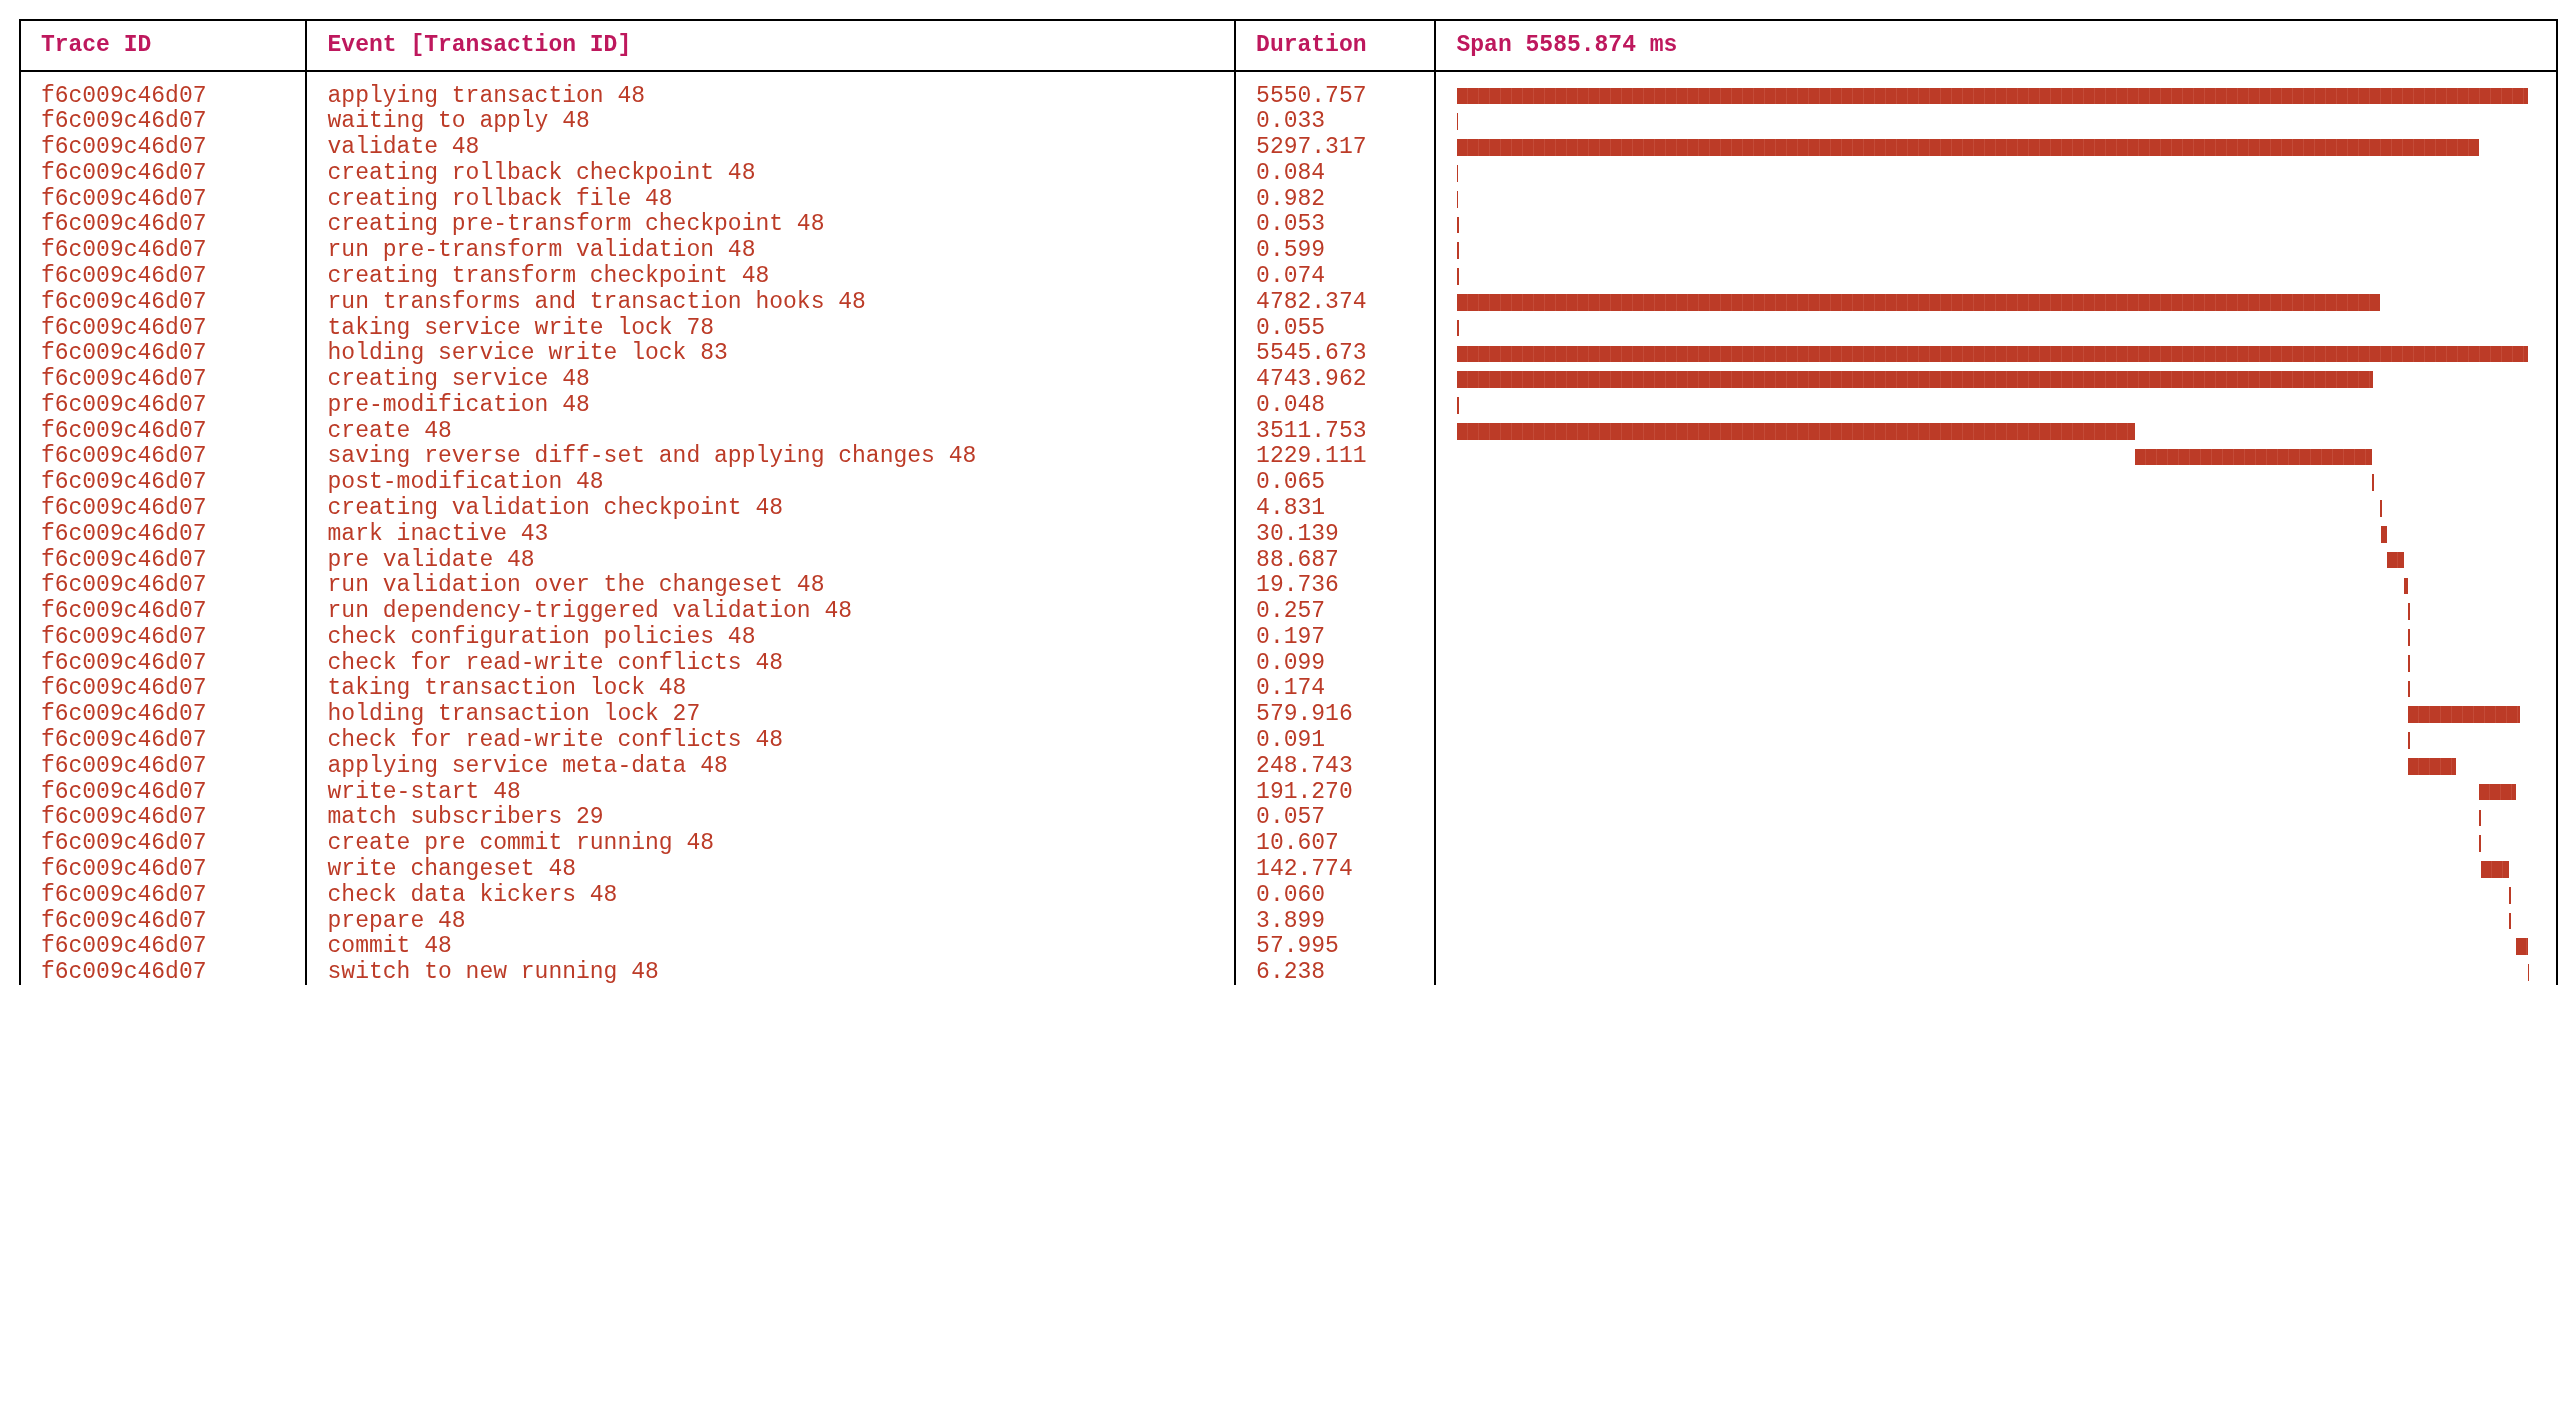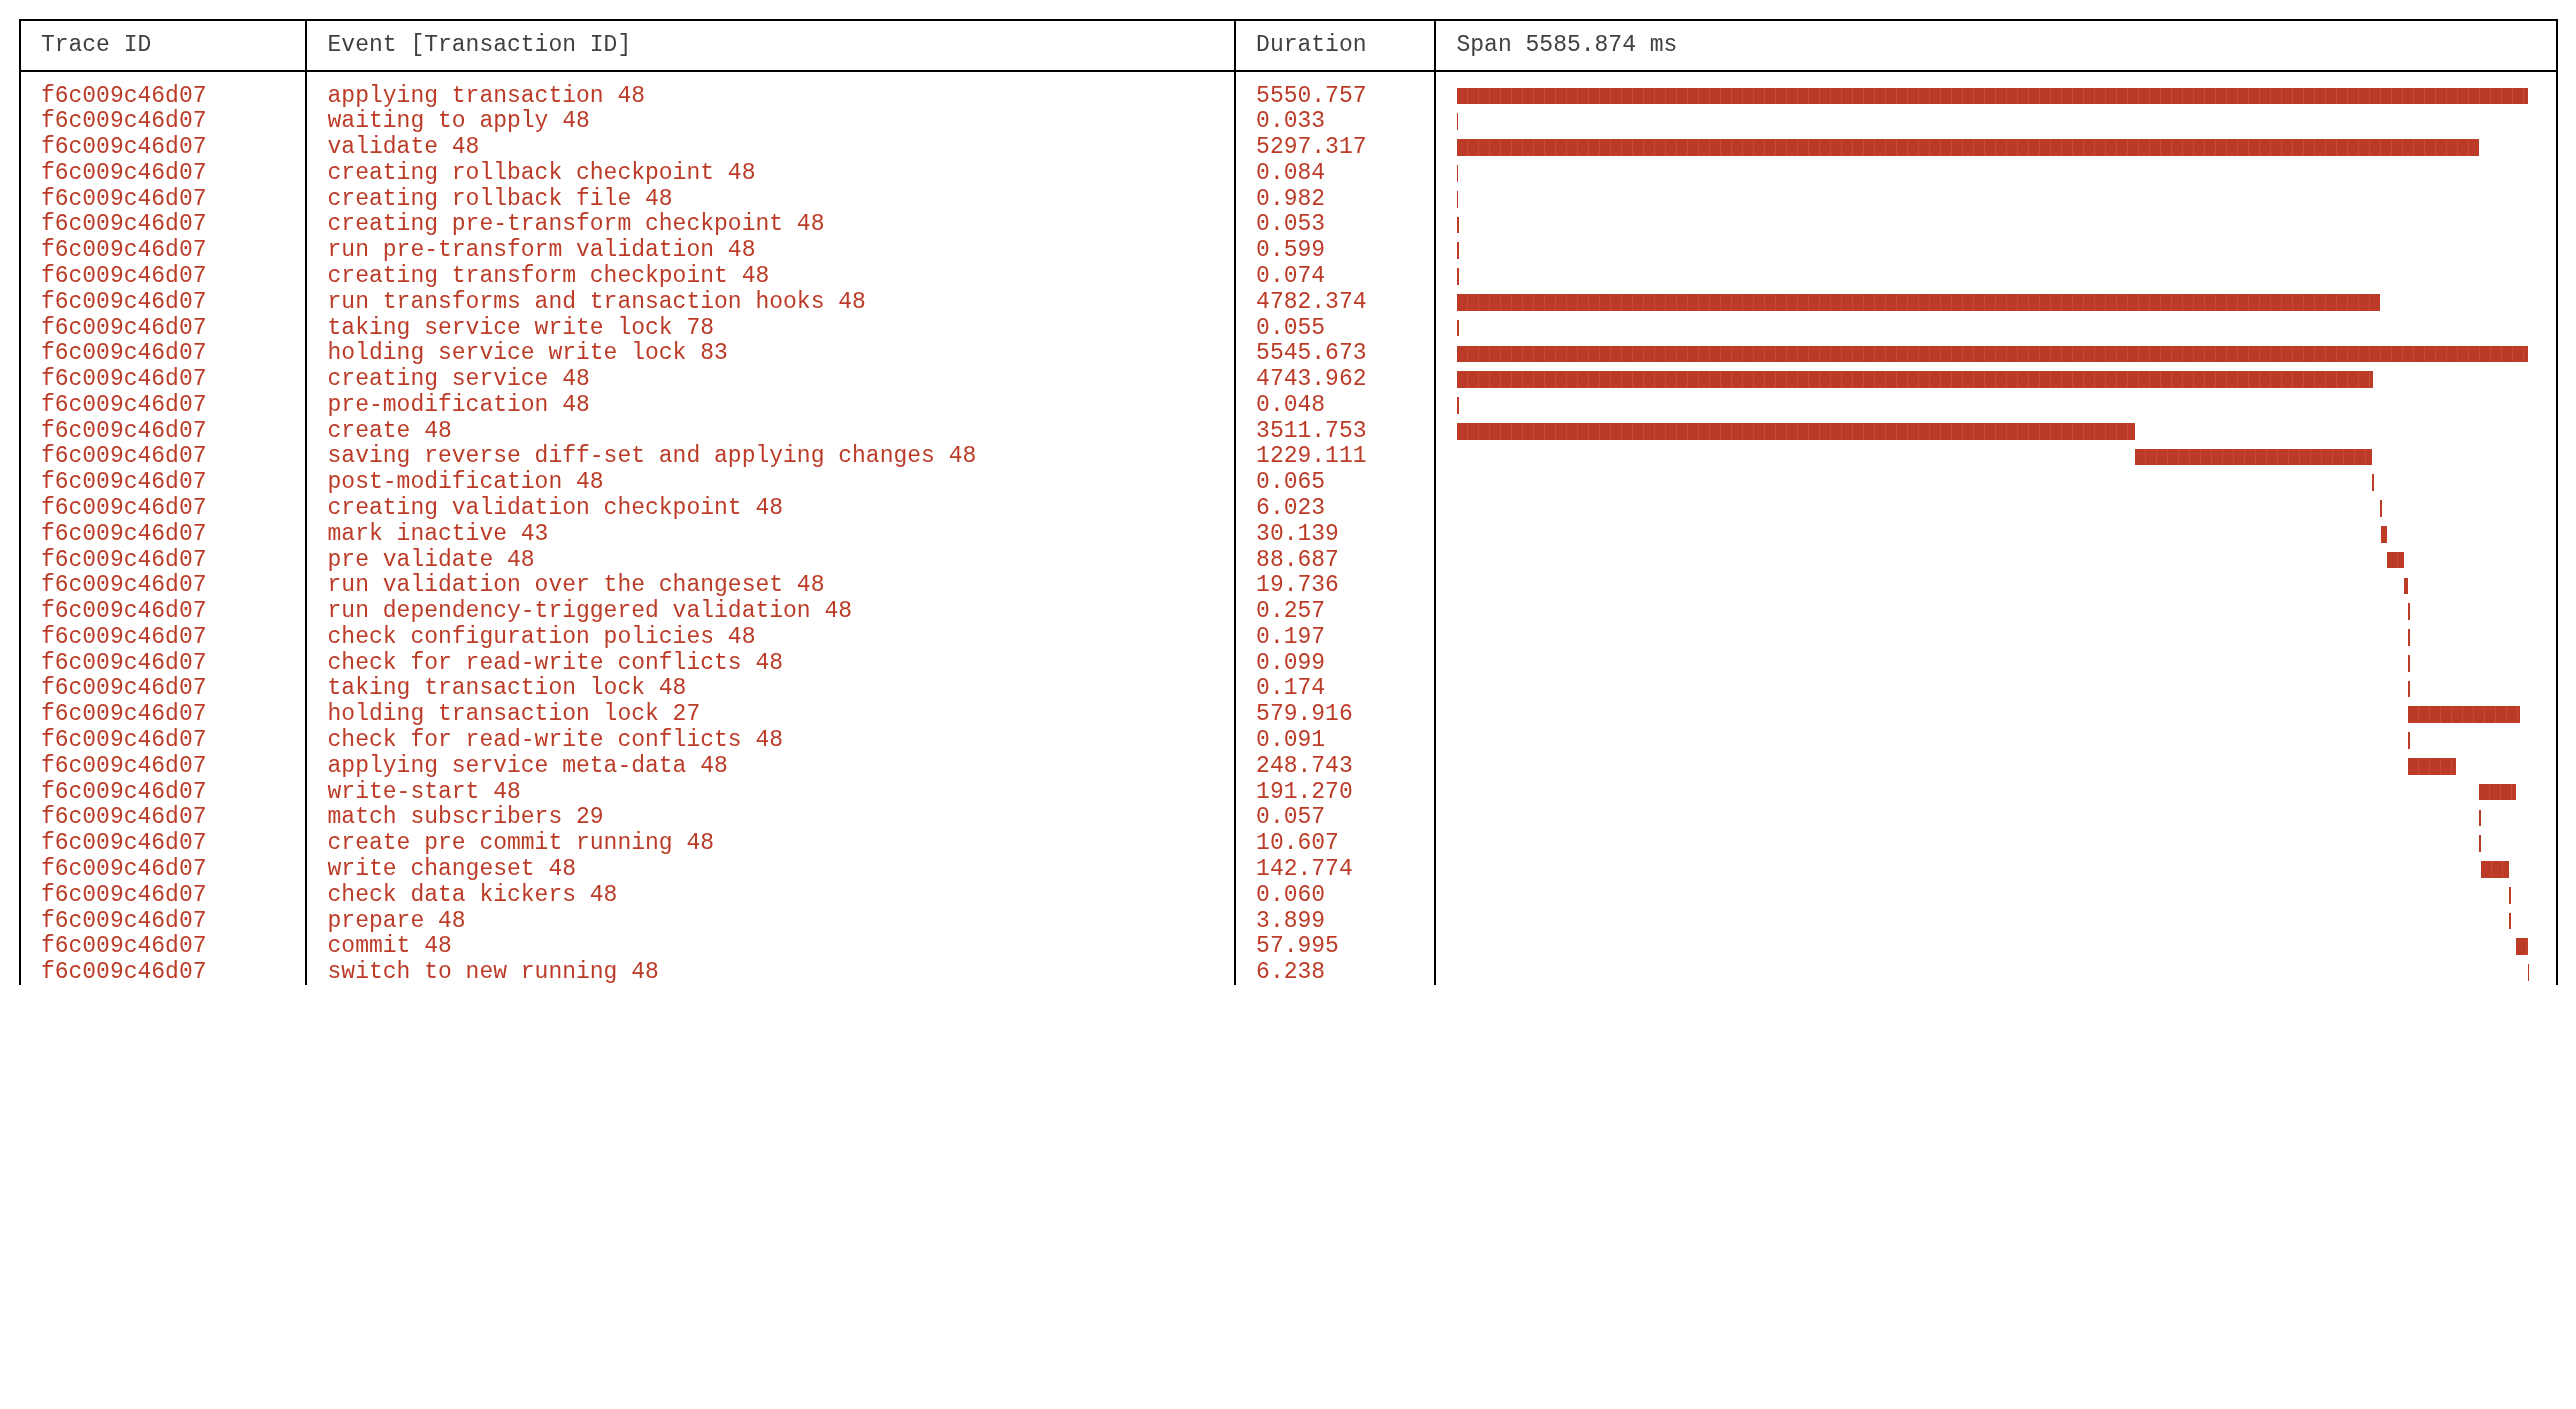--- a/index.html
+++ b/index.html
@@ -11,23 +11,23 @@
     color: #000;
     background: #fff;
     padding: 18.5px;
   }
   table.trace {
     border-collapse: collapse;
     width: 100%;
     table-layout: fixed;
   }
   table.trace th {
-    font-weight: 400;
+    font-weight: 700;
     text-align: left;
-    color: #404040;
+    color: #be185d;
     border: 2.8px solid #000;
     padding: 13px 20.4px 13px 20.4px;
     white-space: nowrap;
   }
   table.trace td {
     border-left: 2.8px solid #000;
     border-right: 2.8px solid #000;
     padding: 1.4px 20.4px;
     white-space: nowrap;
     overflow: hidden;
@@ -235,21 +235,21 @@
         <td>0.065</td>
         <td class="span-cell">
           <div class="bar-track">
             <div class="bar" style="left: 84.9069%; width: 0.0011636%;"></div>
           </div>
         </td>
       </tr>
       <tr>
         <td>f6c009c46d07</td>
         <td>creating validation checkpoint 48</td>
-        <td>6.023</td>
+        <td>4.831</td>
         <td class="span-cell">
           <div class="bar-track">
             <div class="bar" style="left: 85.6482%; width: 0.107826%;"></div>
           </div>
         </td>
       </tr>
       <tr>
         <td>f6c009c46d07</td>
         <td>mark inactive 43</td>
         <td>30.139</td>

